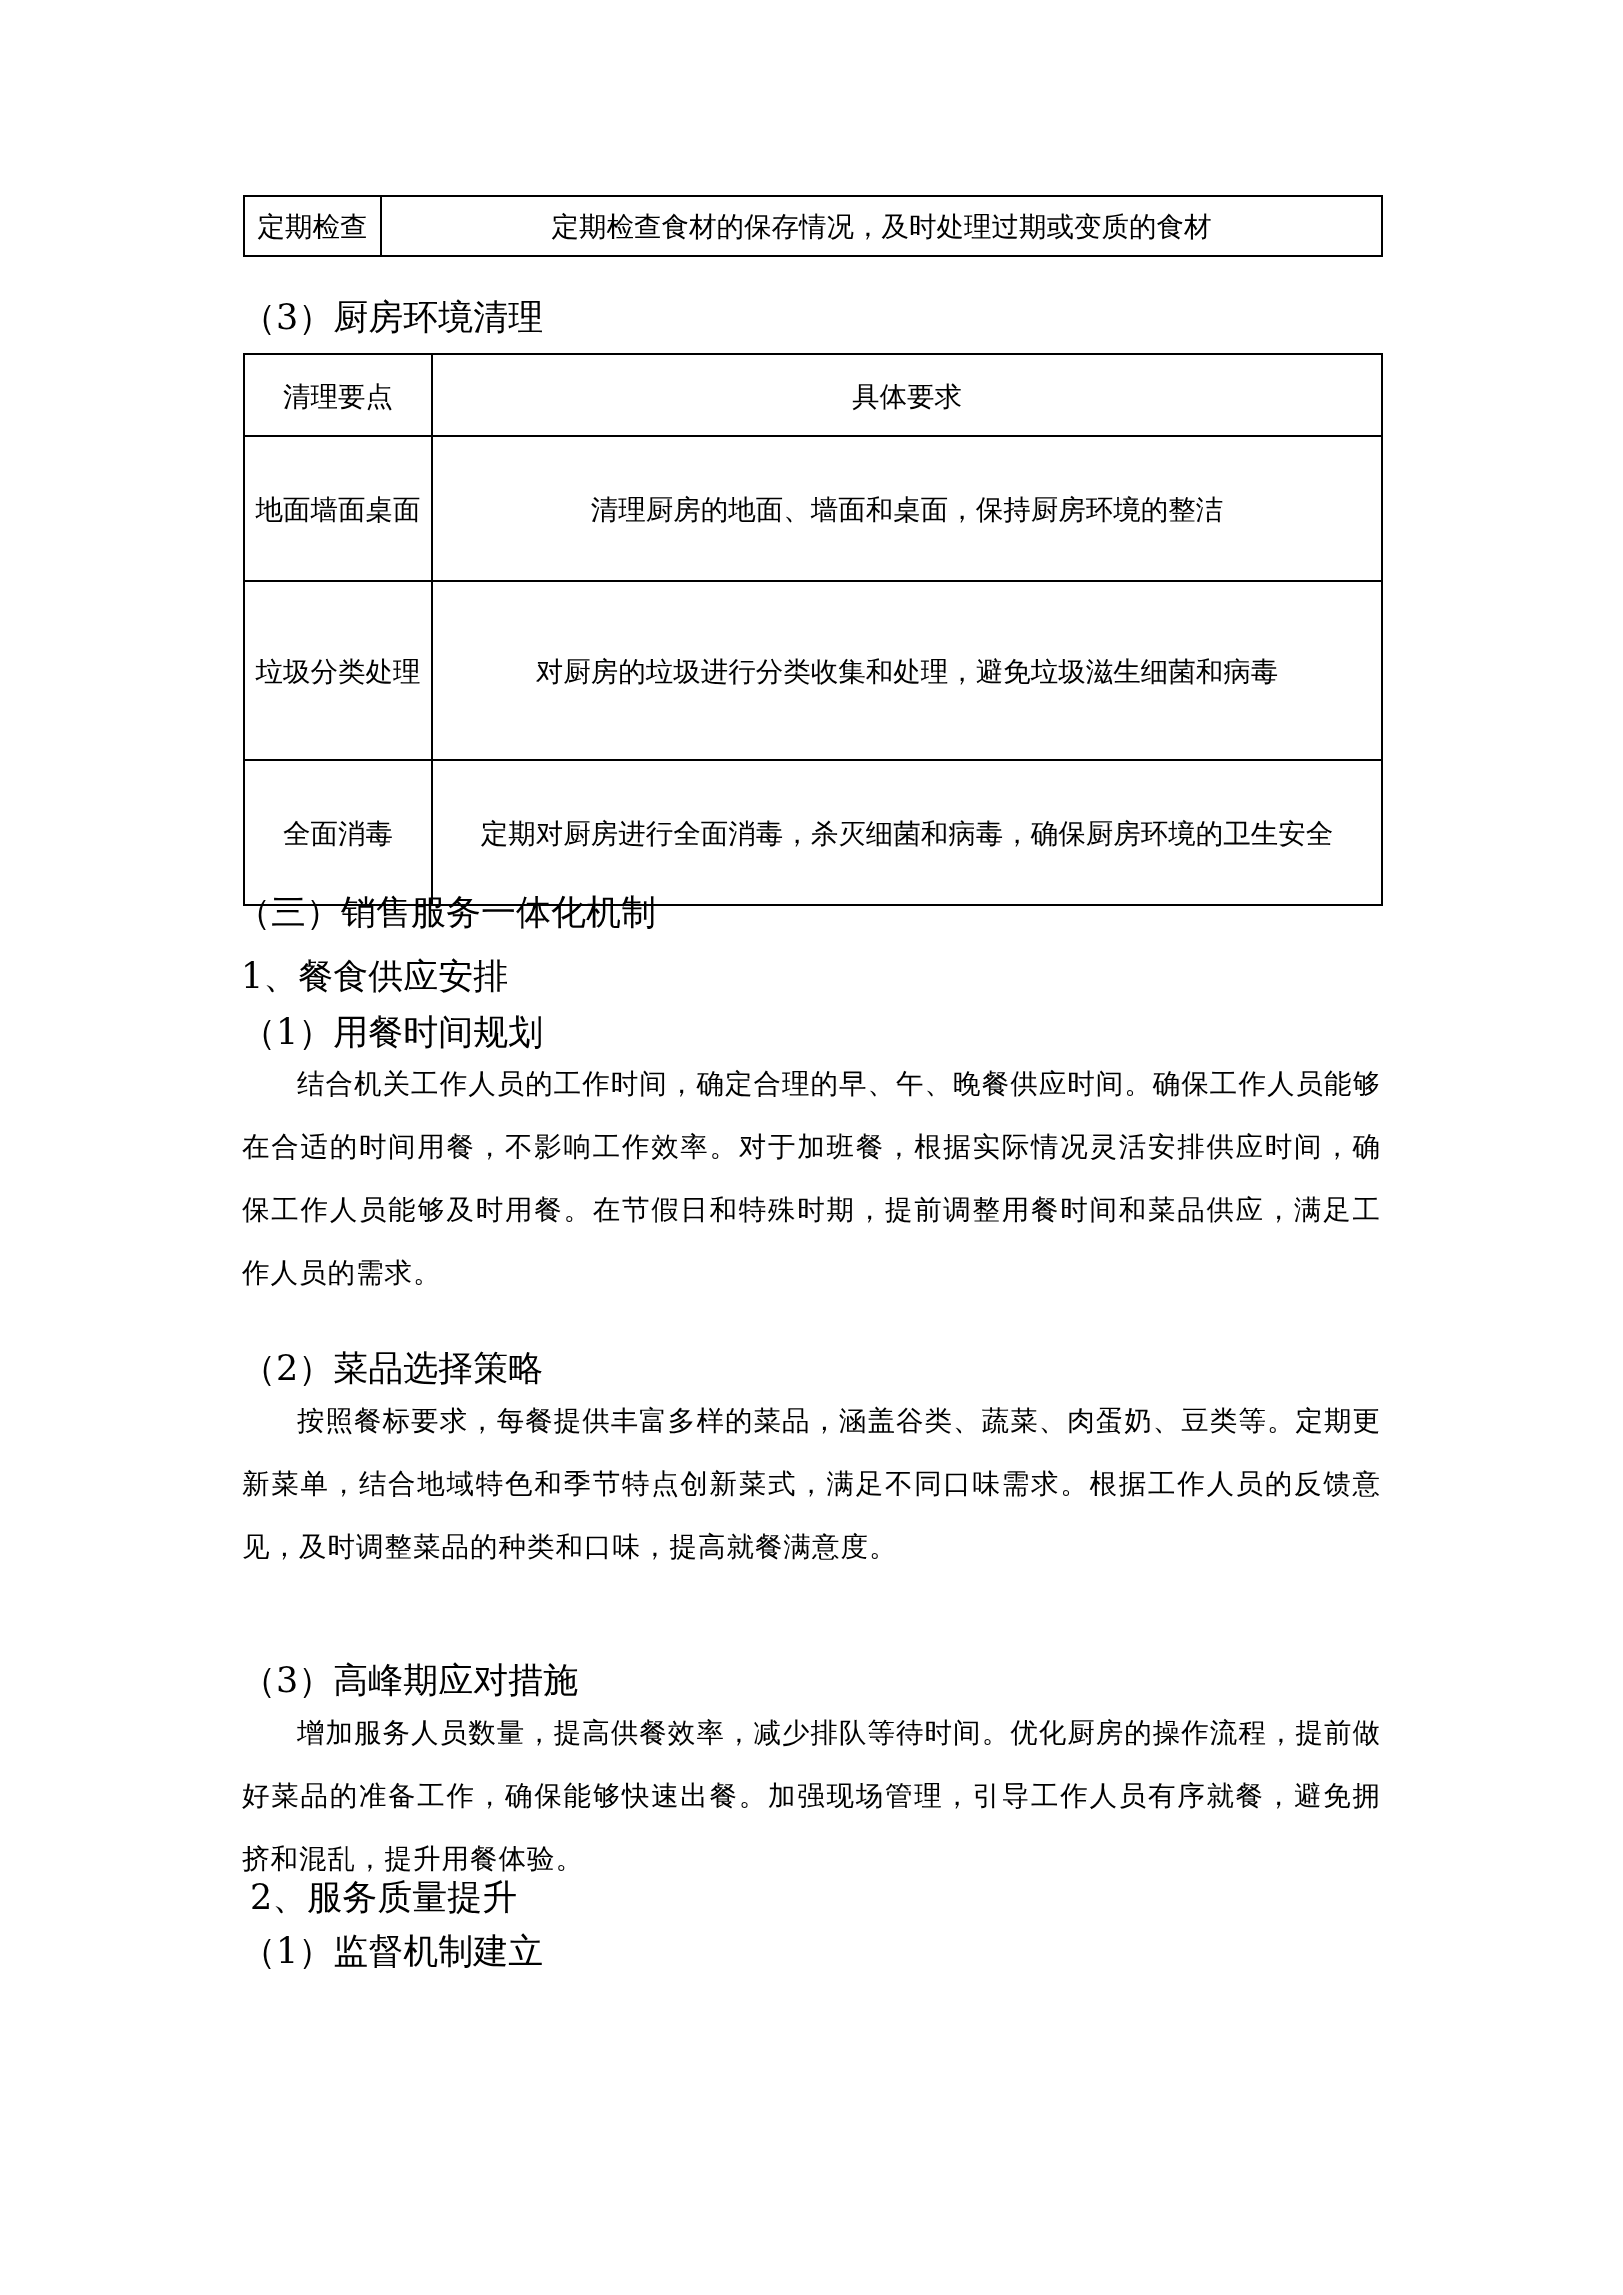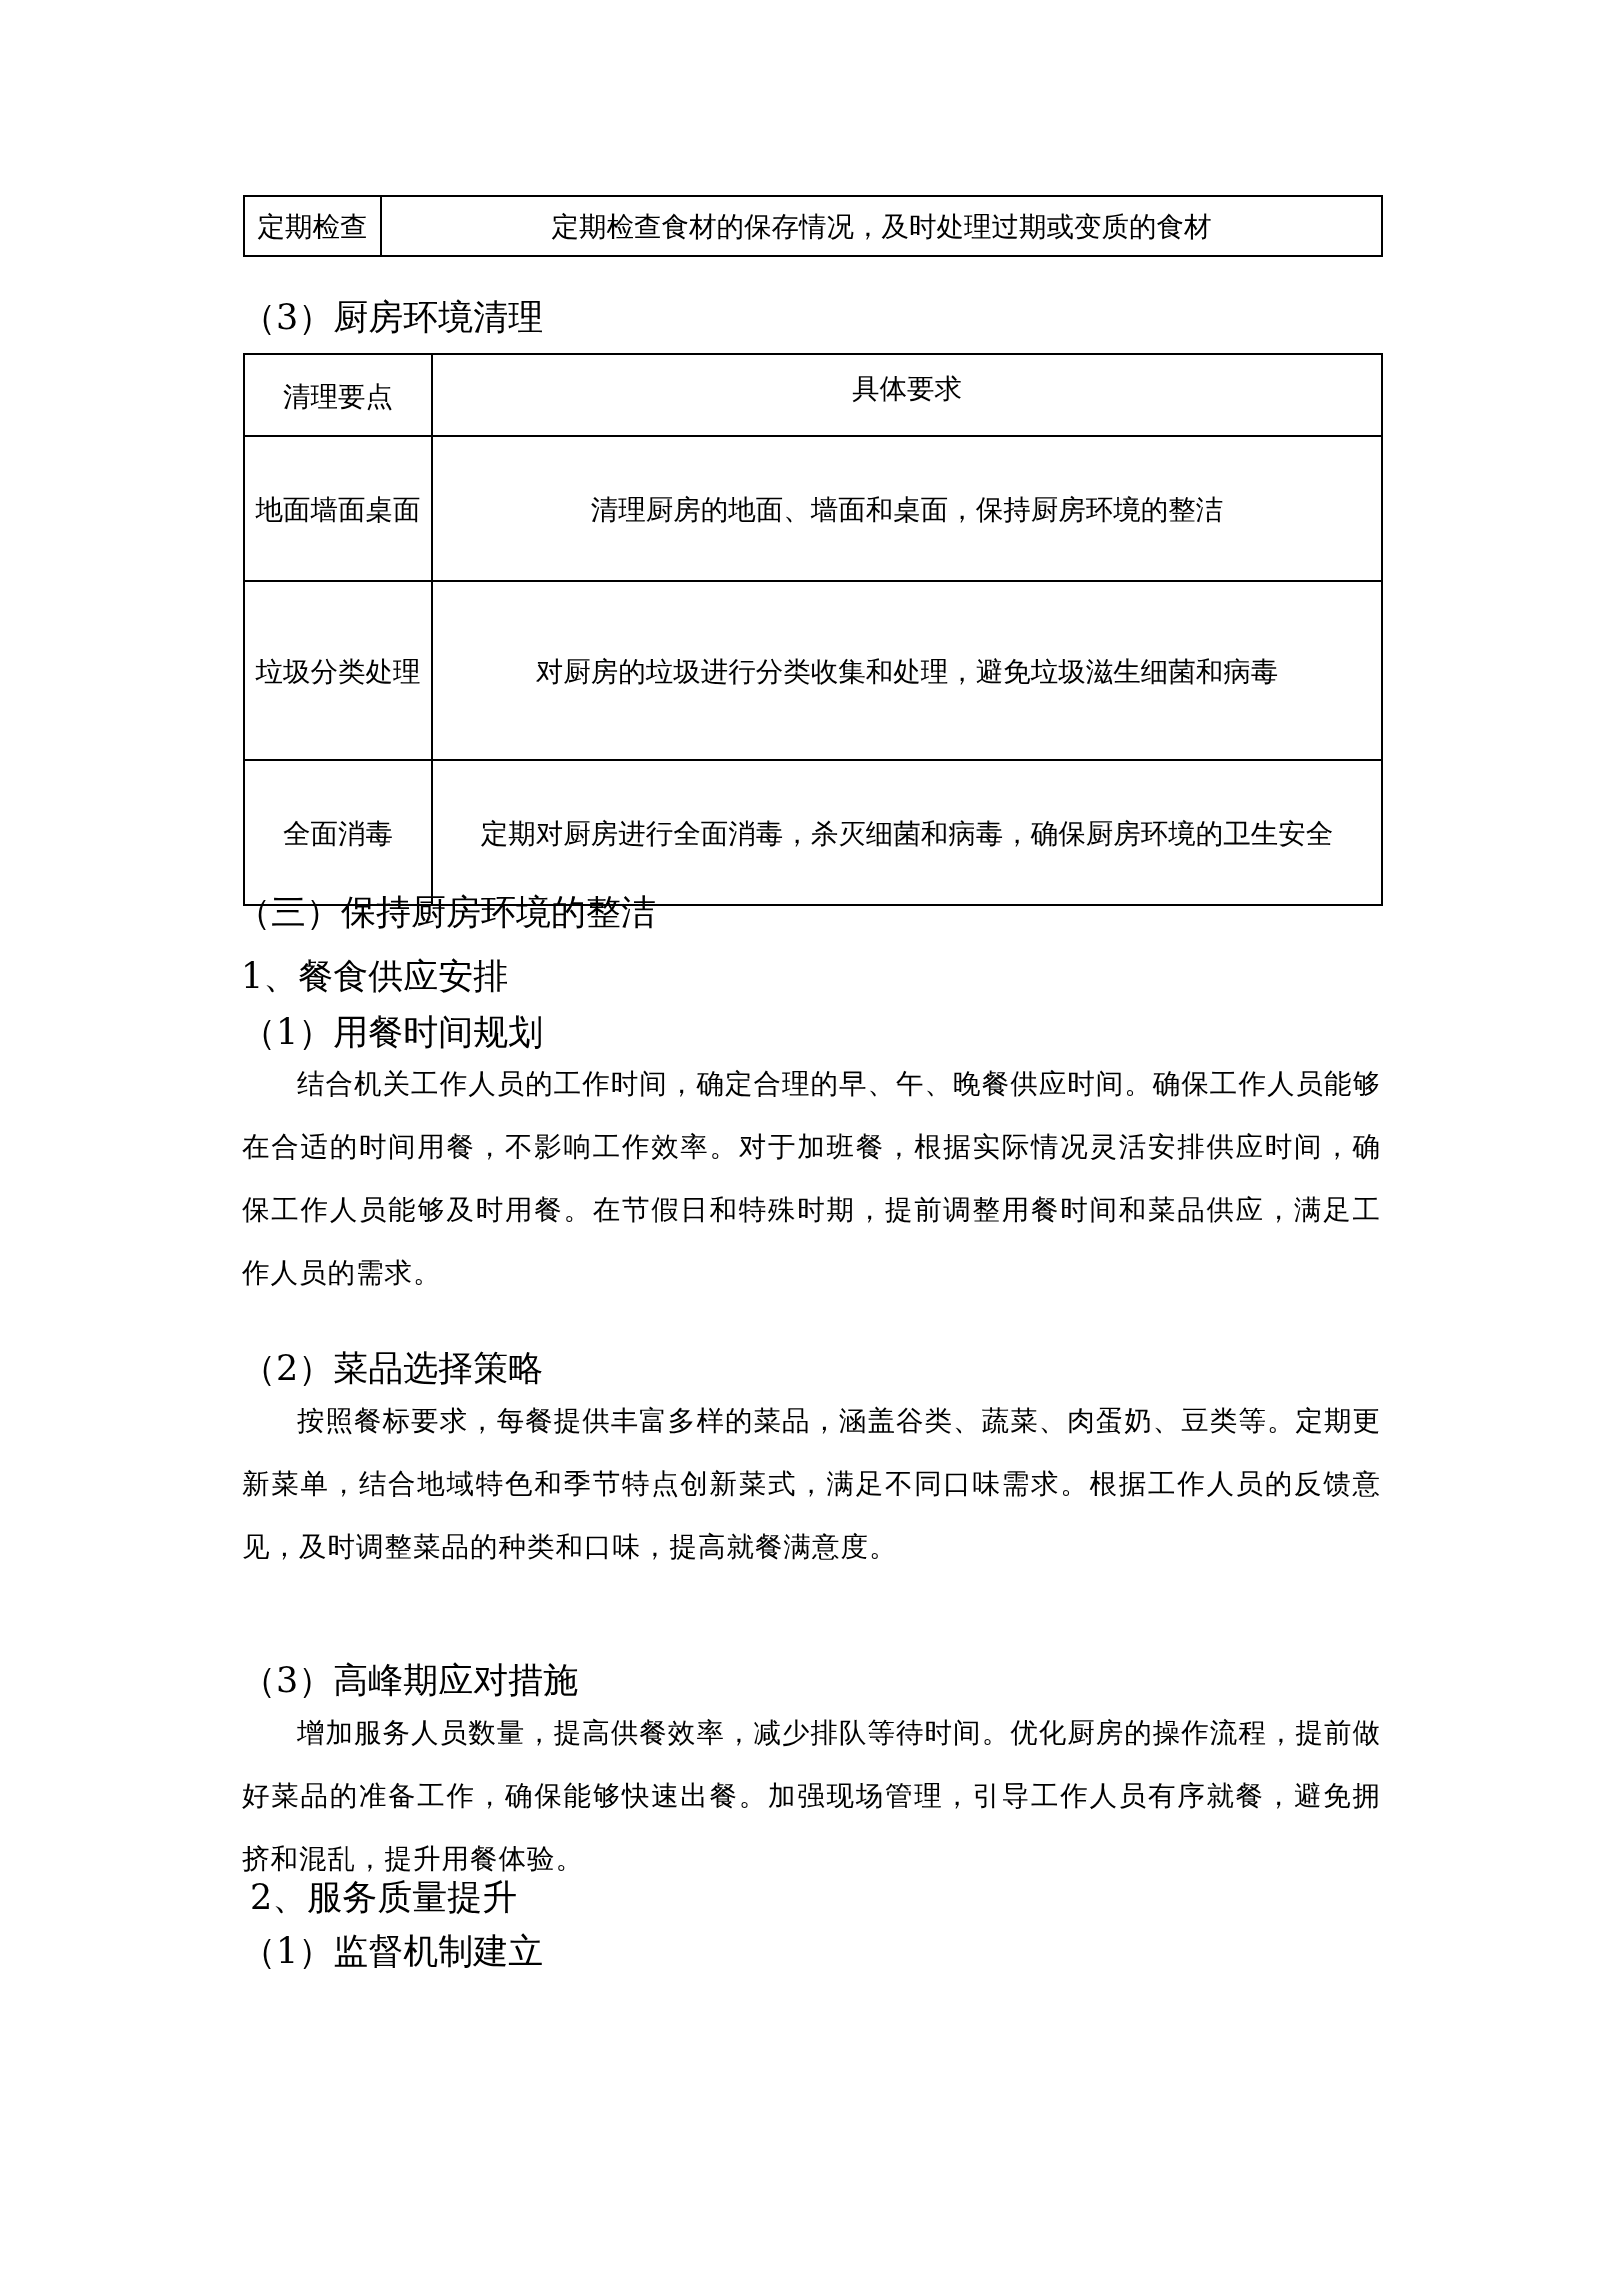--- a/index.html
+++ b/index.html
@@ -80,38 +80,38 @@
   <div class="abs heading" style="left:241px; top:298px;">（3）厨房环境清理</div>
 
   <table class="doc-table" style="left:243px; top:353px; width:1139px;">
     <colgroup>
         <col style="width:188px">
         <col style="width:950px">
       </colgroup>
     <tbody>
         <tr style="height:82px;">
       <td style="vertical-align:top; padding-top:17px;">清理要点</td>
-      <td style="vertical-align:top; padding-top:10px;font-family:Liberation Serif, serif;">具体要求</td>
+      <td style="vertical-align:top; padding-top:17px;">具体要求</td>
     </tr>
     <tr style="height:145px;margin-top:11px;">
       <td>地面墙面桌面</td>
       <td>清理厨房的地面、墙面和桌面，保持厨房环境的整洁</td>
     </tr>
     <tr style="height:179px;">
       <td>垃圾分类处理</td>
       <td>对厨房的垃圾进行分类收集和处理，避免垃圾滋生细菌和病毒</td>
     </tr>
     <tr style="height:145px;">
       <td>全面消毒</td>
       <td style="padding:0 9.2px;">定期对厨房进行全面消毒，杀灭细菌和病毒，确保厨房环境的卫生安全</td>
     </tr>
   </tbody>
     </table>
 
-  <div class="abs heading-l1" style="left:236px; top:889px;">（三）保持厨房环境的整洁</div>
+  <div class="abs heading-l1" style="left:236px; top:889px;">（三）销售服务一体化机制</div>
 
   <div class="abs heading" style="left:241px; top:957px;">1、餐食供应安排</div>
 
   <div class="abs heading" style="left:241px; top:1013px;">（1）用餐时间规划</div>
 
   <div class="abs para" style="left:242px; top:1052px;">结合机关工作人员的工作时间，确定合理的早、午、晚餐供应时间。确保工作人员能够在合适的时间用餐，不影响工作效率。对于加班餐，根据实际情况灵活安排供应时间，确保工作人员能够及时用餐。在节假日和特殊时期，提前调整用餐时间和菜品供应，满足工作人员的需求。</div>
 
   <div class="abs heading" style="left:241px; top:1349px;">（2）菜品选择策略</div>
 
   <div class="abs para" style="left:242px; top:1389px;">按照餐标要求，每餐提供丰富多样的菜品，涵盖谷类、蔬菜、肉蛋奶、豆类等。定期更新菜单，结合地域特色和季节特点创新菜式，满足不同口味需求。根据工作人员的反馈意见，及时调整菜品的种类和口味，提高就餐满意度。</div>

